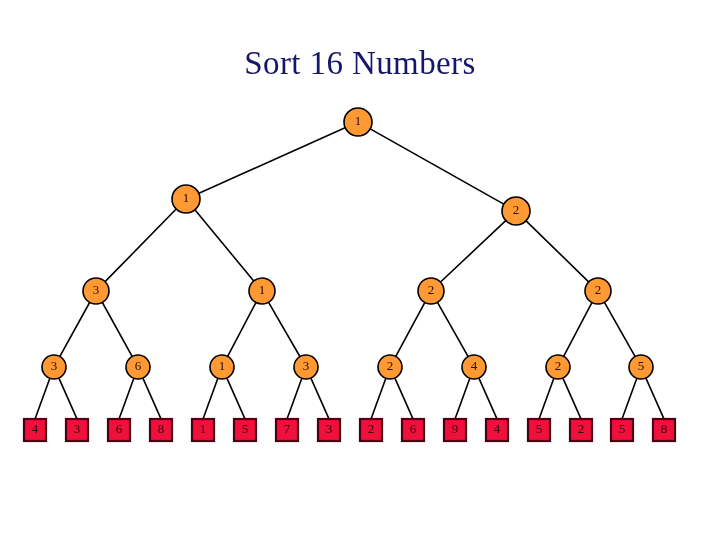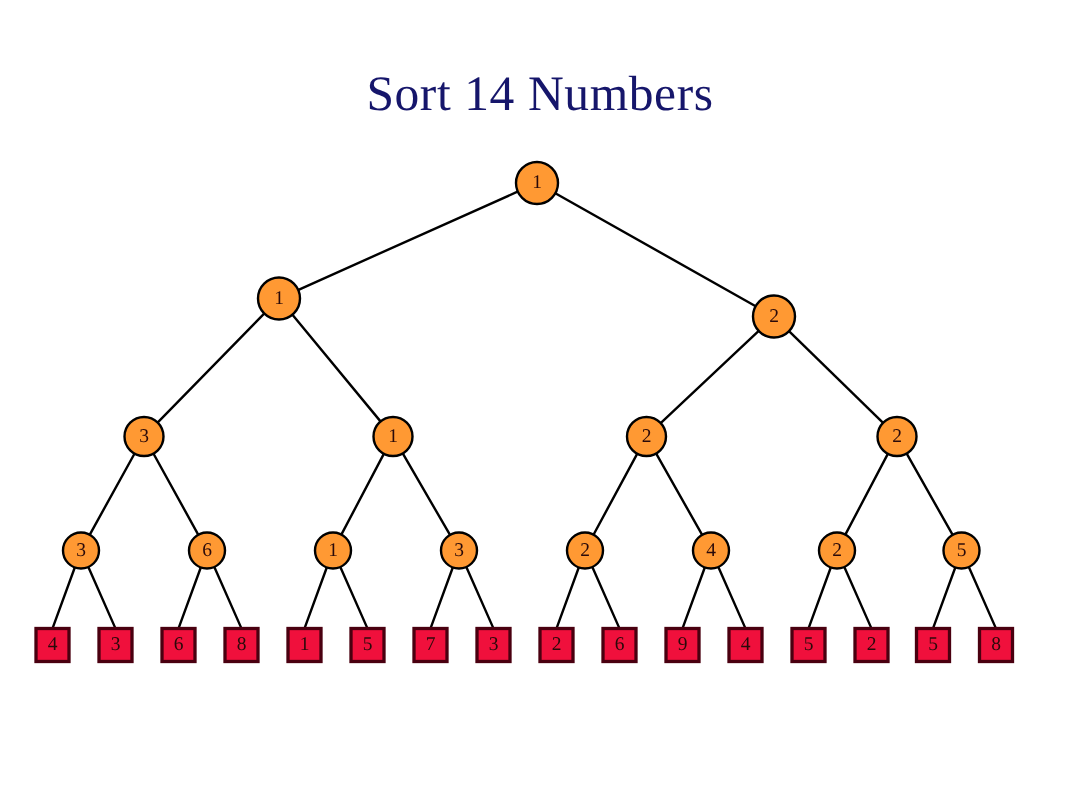--- a/index.html
+++ b/index.html
@@ -71,21 +71,21 @@
     text-anchor: middle;
     dominant-baseline: middle;
     pointer-events: none;
   }
 </style>
 </head>
 <body>
 
 <div id="slide">
 
-  <div id="title">Sort 14 Numbers</div>
+  <div id="title">Sort 16 Numbers</div>
 
   <svg id="tree-svg" viewBox="0 0 720 540">
     <g id="edges-layer">
         <line x1="346.1347165230066" y1="127.3117838821424" x2="197.8652834769934" y2="193.68821611785762" class="edge"></line>
         <line x1="369.3266509231218" y1="128.3802021022648" x2="504.6733490768782" y2="204.6197978977352" class="edge"></line>
         <line x1="176.9091759789715" y1="208.2928423326069" x2="104.39152986556478" y2="282.4219916929782" class="edge"></line>
         <line x1="194.27945881095178" y1="209.02250277115218" x2="254.3574226360445" y2="281.74845898047494" class="edge"></line>
         <line x1="506.53340009499357" y1="219.90974108706487" x2="439.73839991231364" y2="282.7756236119401" class="edge"></line>
         <line x1="525.3051653289037" y1="220.07821007697925" x2="589.4106166194734" y2="282.62011377509606" class="edge"></line>
         <line x1="90.19576665971853" y1="301.5028984252712" x2="59.32054722859135" y2="357.37234311016806" class="edge"></line>

